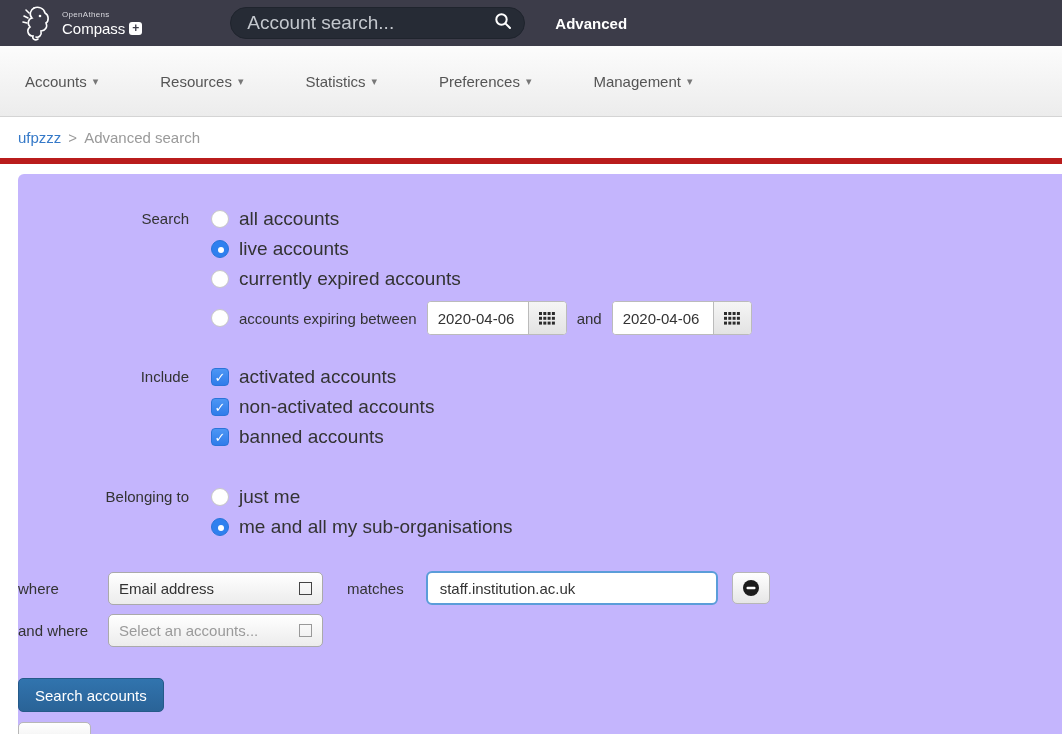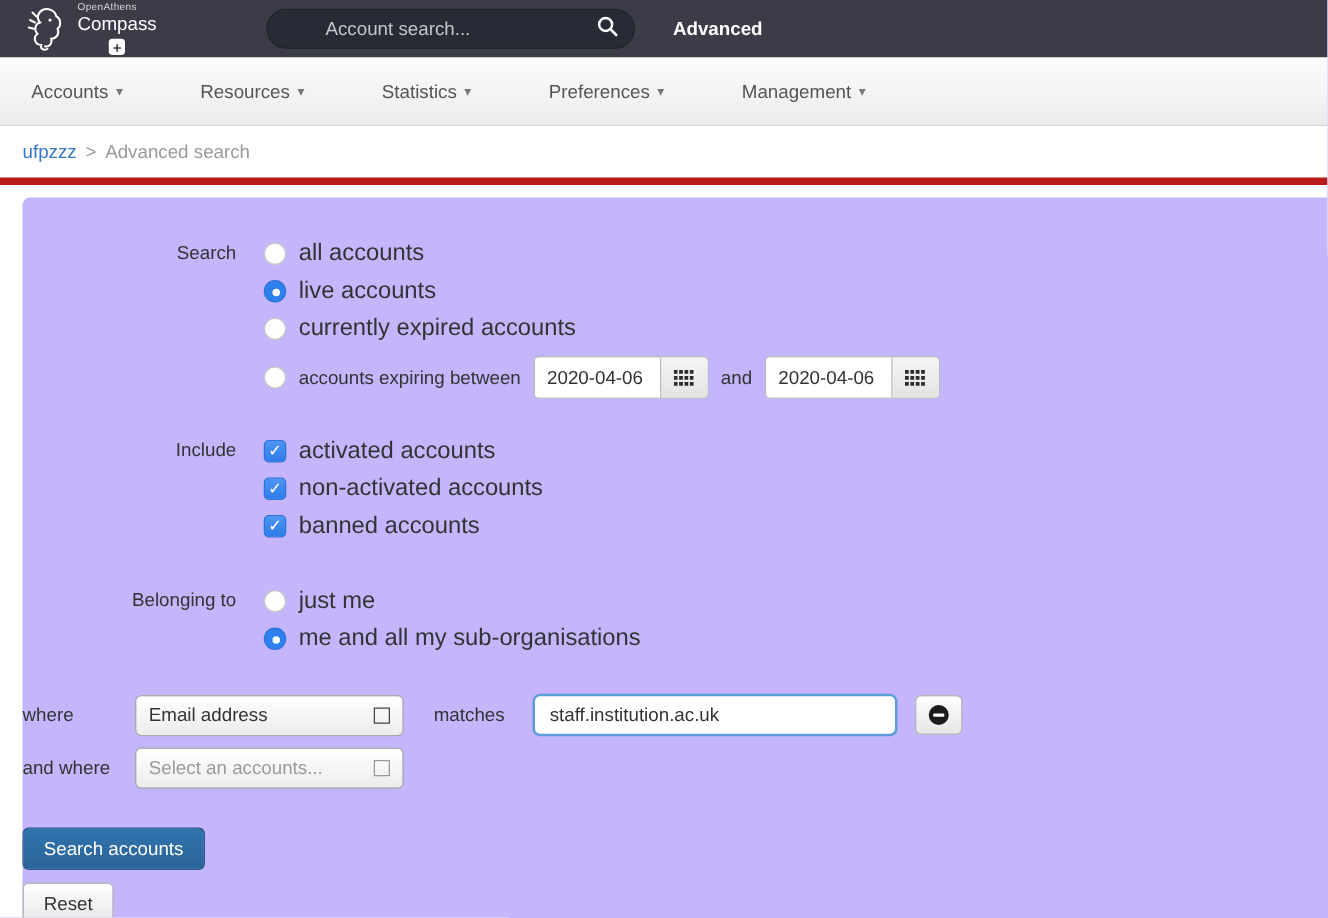--- a/index.html
+++ b/index.html
@@ -11,44 +11,44 @@
 
   
   .topbar {
     height:46px; background:#3c3c49;
     display:flex; align-items:center; padding:0 20px;
   }
   .logo { display:flex; align-items:center; gap:8px; color:#fff; cursor:pointer; }
   .logo svg { display:block; }
   .logo-text { line-height:1; }
   .logo-top { font-size:8px; color:#d8d8de; letter-spacing:.3px; margin-bottom:2px; }
-  .logo-bottom { font-size:15px; color:#fff; display:flex; align-items:center; gap:4px;flex-direction:column; }
+  .logo-bottom { font-size:15px; color:#fff; display:flex; align-items:center; gap:4px; }
   .plus-badge {
     width:13px; height:13px; background:#fff; border-radius:3px;
     display:inline-flex; align-items:center; justify-content:center;
     color:#3c3c49; font-size:12px; font-weight:bold; line-height:1;
   }
   .acct-search {
     margin-left:88px;
     width:295px; height:32px; border-radius:16px;
     background:#262b35; border:1px solid #1f242d;
     display:flex; align-items:center; padding:0 12px 0 16px;
   }
   .acct-search input {
     flex:1; background:transparent; border:none; outline:none;
-    color:#e8eaed; font-size:15px; font-family:inherit;margin-left:30px;
+    color:#e8eaed; font-size:19px; font-family:inherit;
   }
   .acct-search input::placeholder { color:#c3c7cd; }
   .advanced-link {
     margin-left:30px; color:#fff; font-size:15px; font-weight:bold; cursor:pointer;
   }
 
   
   .navbar {
-    height:55px; background:linear-gradient(#fcfcfc,#ececec);
+    height:71px; background:linear-gradient(#fcfcfc,#ececec);
     border-bottom:1px solid #d4d4d4;
     display:flex; align-items:center; padding:0 25px; gap:62px;
   }
   .nav-item { font-size:15px; color:#555; cursor:pointer; display:flex; align-items:center; gap:6px; }
   .nav-caret { font-size:11px; color:#777; }
 
   
   .breadcrumb {
     height:47px; background:#fff; border-bottom:6px solid #b91c1c;
     display:flex; align-items:center; padding:0 18px; font-size:15px; gap:7px;

